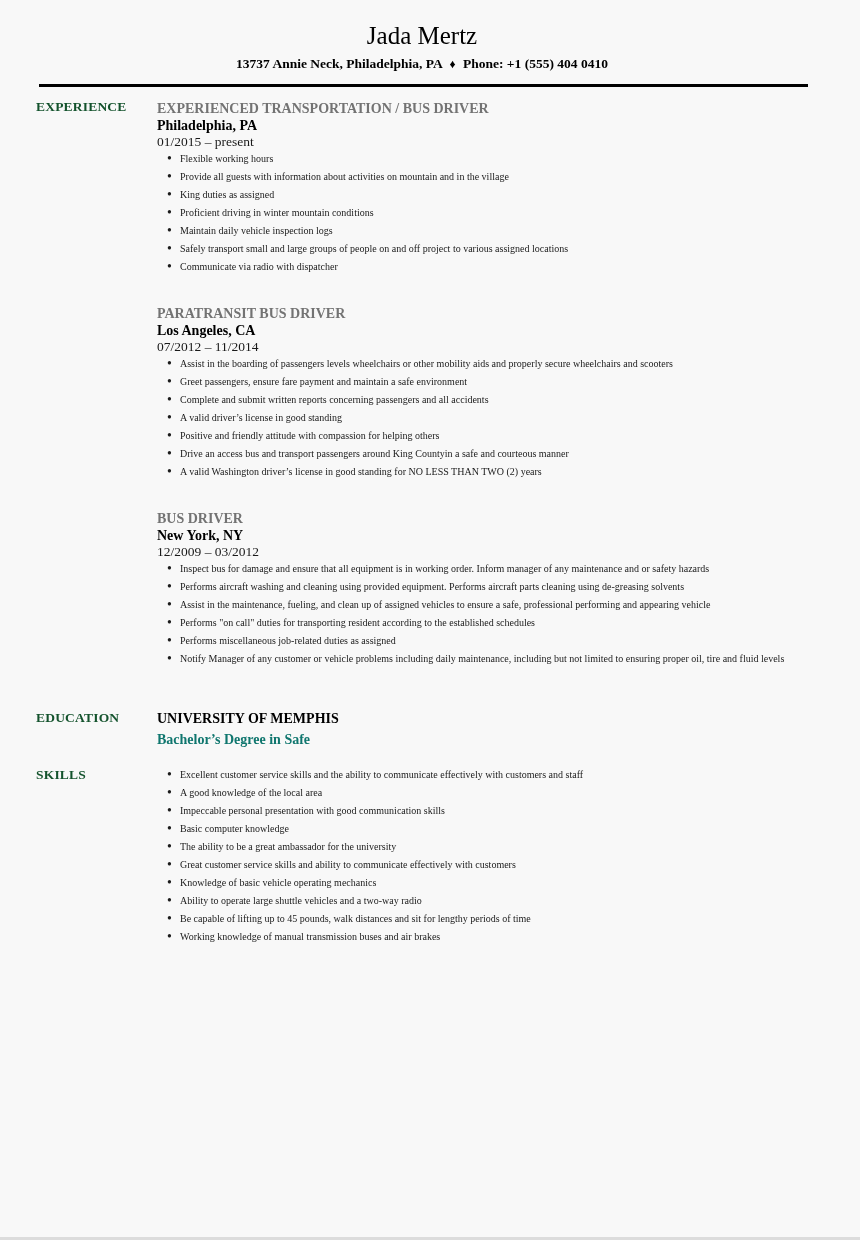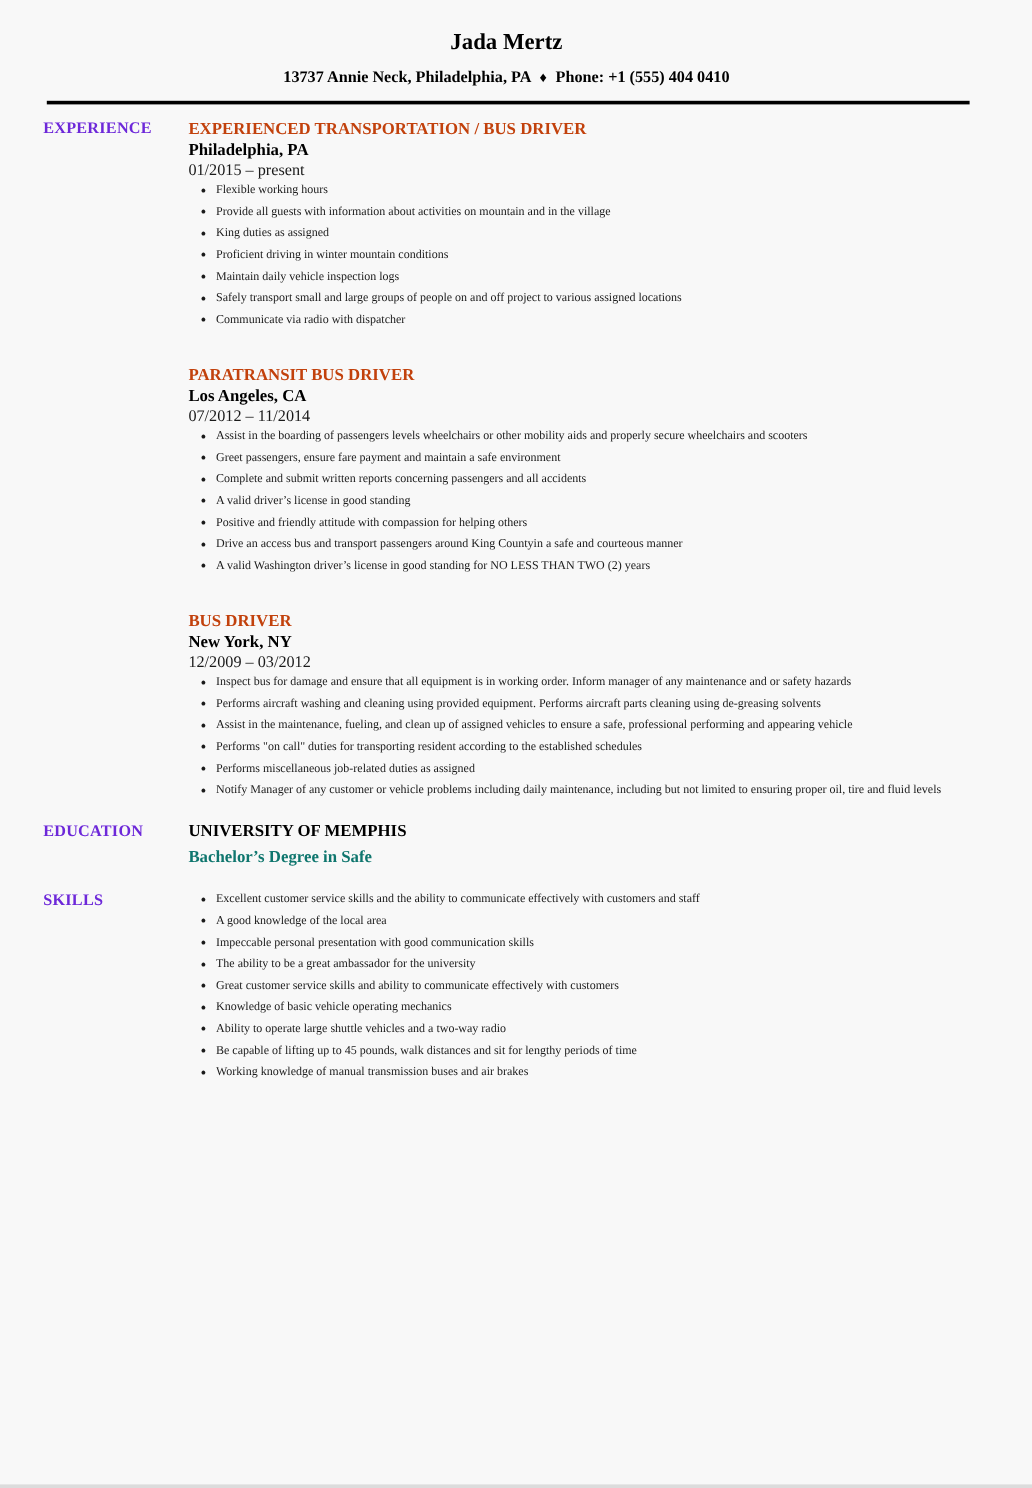--- a/index.html
+++ b/index.html
@@ -14,22 +14,22 @@
   .page {
     position: relative;
     width: 860px;
     height: 1240px;
     padding: 0 52px 0 36px;
   }
   
   .resume-header { text-align: center; }
   .candidate-name {
     padding-top: 25px;
-    font-size: 19px;
-    font-weight: bold;
+    font-size: 25px;
+    font-weight: normal;
     color: #000;
     line-height: 22px;
   }
   .contact-line {
     margin-top: 9px;
     font-size: 13.5px;
     font-weight: bold;
     color: #000;
     line-height: 16px;
     text-align: center;
@@ -41,36 +41,36 @@
     border: 0;
     border-top: 3px solid #000;
   }
   
   .section {
     display: grid;
     grid-template-columns: 121px 1fr;
     align-items: start;
   }
   .section-experience { margin-top: 11px; }
-  .section-education  { margin-top: 16px; }
+  .section-education  { margin-top: 41px; }
   .section-skills     { margin-top: 16px; }
   .section-label {
     font-size: 13.5px;
     font-weight: bold;
-    color: #6d28d9;
+    color: #14532d;
     line-height: 18px;
     letter-spacing: 0.2px;
   }
   
   .job { margin-bottom: 27px; }
   .job:last-child { margin-bottom: 0; }
   .job-title {
     font-size: 14px;
     font-weight: bold;
-    color: #c2410c;
+    color: #737373;
     line-height: 21px;
   }
   .job-location {
     font-size: 14px;
     font-weight: bold;
     color: #000;
     line-height: 14px;
   }
   .job-dates {
     font-size: 13.5px;
@@ -187,20 +187,21 @@
       <div class="edu-degree">Bachelor’s Degree in Safe</div>
     </div>
   </div>
 
   <div class="section section-skills">
     <div class="section-label">SKILLS</div>
     <ul class="bullets">
         <li class="bullet">Excellent customer service skills and the ability to communicate effectively with customers and staff</li>
         <li class="bullet">A good knowledge of the local area</li>
         <li class="bullet">Impeccable personal presentation with good communication skills</li>
+        <li class="bullet">Basic computer knowledge</li>
         <li class="bullet">The ability to be a great ambassador for the university</li>
         <li class="bullet">Great customer service skills and ability to communicate effectively with customers</li>
         <li class="bullet">Knowledge of basic vehicle operating mechanics</li>
         <li class="bullet">Ability to operate large shuttle vehicles and a two-way radio</li>
         <li class="bullet">Be capable of lifting up to 45 pounds, walk distances and sit for lengthy periods of time</li>
         <li class="bullet">Working knowledge of manual transmission buses and air brakes</li>
       </ul>
   </div>
 
   <div class="page-bottom-edge"></div>

